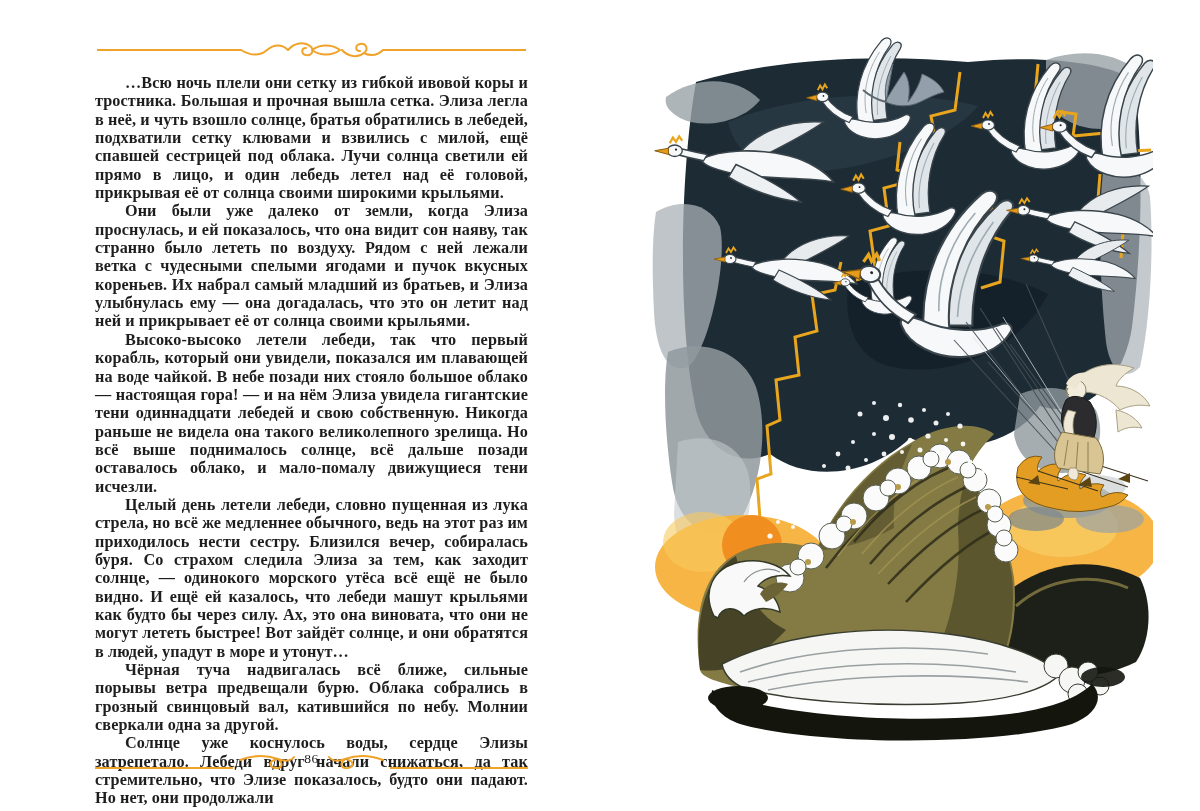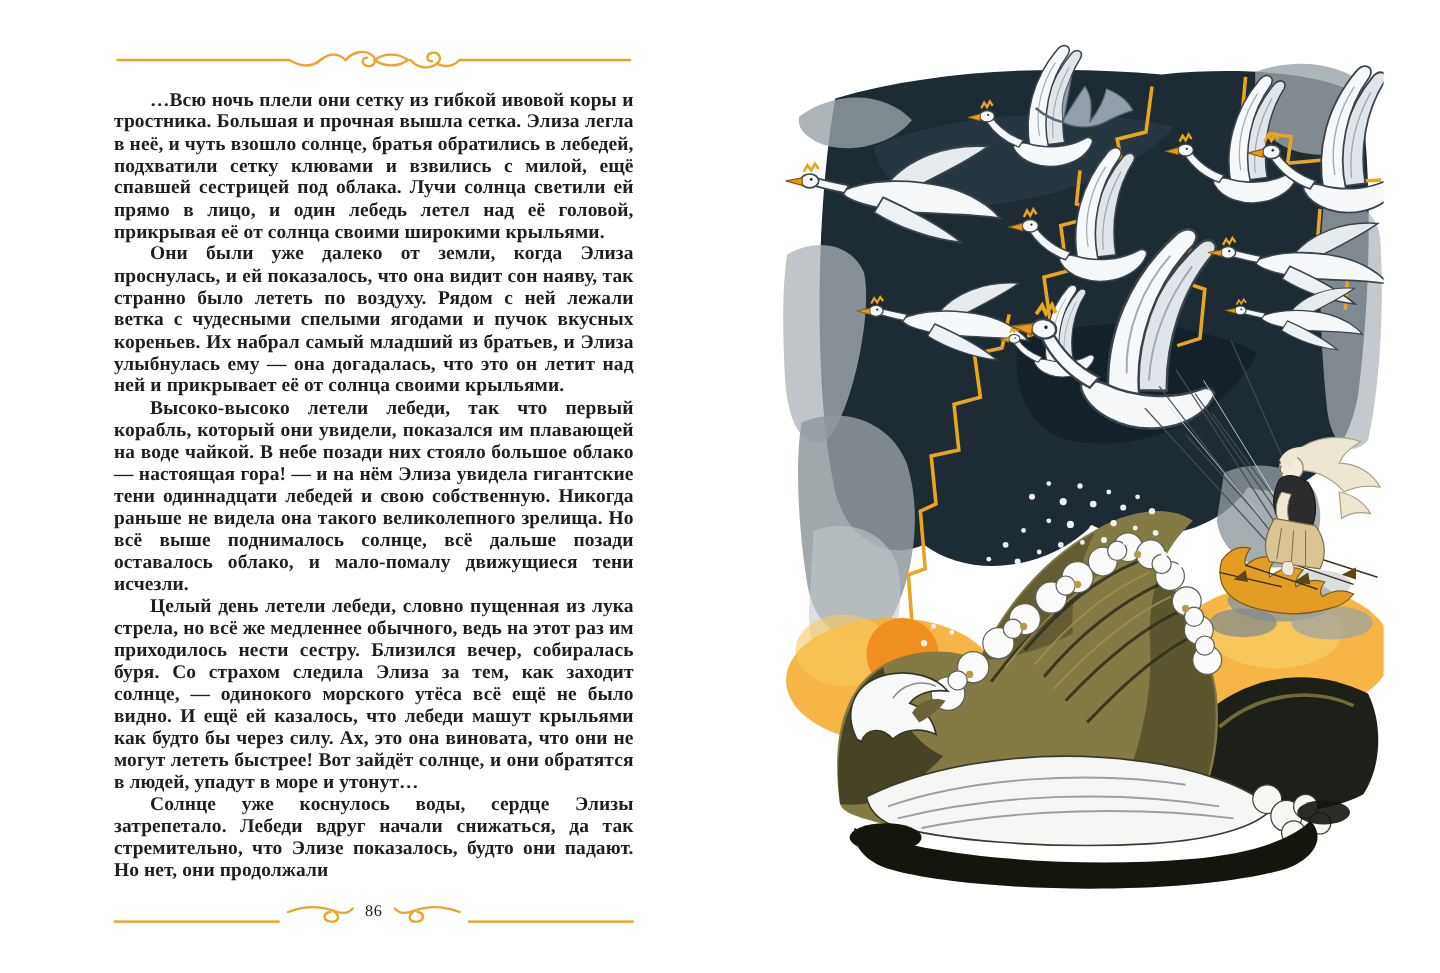--- a/index.html
+++ b/index.html
@@ -40,20 +40,21 @@
       <path d="M247,10 C253,17 263,18 269,13 C274,9 271,3 265,4 C260,5 260,11 265,11"></path>
       <path d="M269,13 C277,17 283,15 288,10"></path>
     </g>
   </svg>
 
   <div class="text-col">
     <p>…Всю ночь плели они сетку из гибкой ивовой коры и тростника. Большая и прочная вышла сетка. Элиза легла в неё, и чуть взошло солнце, братья обратились в лебедей, подхватили сетку клювами и взвились с милой, ещё спавшей сестрицей под облака. Лучи солнца светили ей прямо в лицо, и один лебедь летел над её головой, прикрывая её от солнца своими широкими крыльями.</p>
     <p>Они были уже далеко от земли, когда Элиза проснулась, и ей показалось, что она видит сон наяву, так странно было лететь по воздуху. Рядом с ней лежали ветка с чудесными спелыми ягодами и пучок вкусных кореньев. Их набрал самый младший из братьев, и Элиза улыбнулась ему — она догадалась, что это он летит над ней и прикрывает её от солнца своими крыльями.</p>
     <p>Высоко-высоко летели лебеди, так что первый корабль, который они увидели, показался им плавающей на воде чайкой. В небе позади них стояло большое облако — настоящая гора! — и на нём Элиза увидела гигантские тени одиннадцати лебедей и свою собственную. Никогда раньше не видела она такого великолепного зрелища. Но всё выше поднималось солнце, всё дальше позади оставалось облако, и мало-помалу движущиеся тени исчезли.</p>
     <p>Целый день летели лебеди, словно пущенная из лука стрела, но всё же медленнее обычного, ведь на этот раз им приходилось нести сестру. Близился вечер, собиралась буря. Со страхом следила Элиза за тем, как заходит солнце, — одинокого морского утёса всё ещё не было видно. И ещё ей казалось, что лебеди машут крыльями как будто бы через силу. Ах, это она виновата, что они не могут лететь быстрее! Вот зайдёт солнце, и они обратятся в людей, упадут в море и утонут…</p>
+    <p>Чёрная туча надвигалась всё ближе, сильные порывы ветра предвещали бурю. Облака собрались в грозный свинцовый вал, катившийся по небу. Молнии сверкали одна за другой.</p>
     <p>Солнце уже коснулось воды, сердце Элизы затрепетало. Лебеди вдруг начали снижаться, да так стремительно, что Элизе показалось, будто они падают. Но нет, они продолжали</p>
   </div>
 </div>
 
 <div class="page-footer">
   <div class="rule"></div>
   <svg class="flourish" viewBox="0 0 58 18" aria-hidden="true">
     <path d="M2,9 C15,4 29,4 40,8 C48,11 53,10 56,6 M40,8 C46,13 44,18 37,17 C31,16 31,10 37,9" fill="none" stroke="#EFA32B" stroke-width="2" stroke-linecap="round"></path>
   </svg>
   <span class="page-num">86</span>

